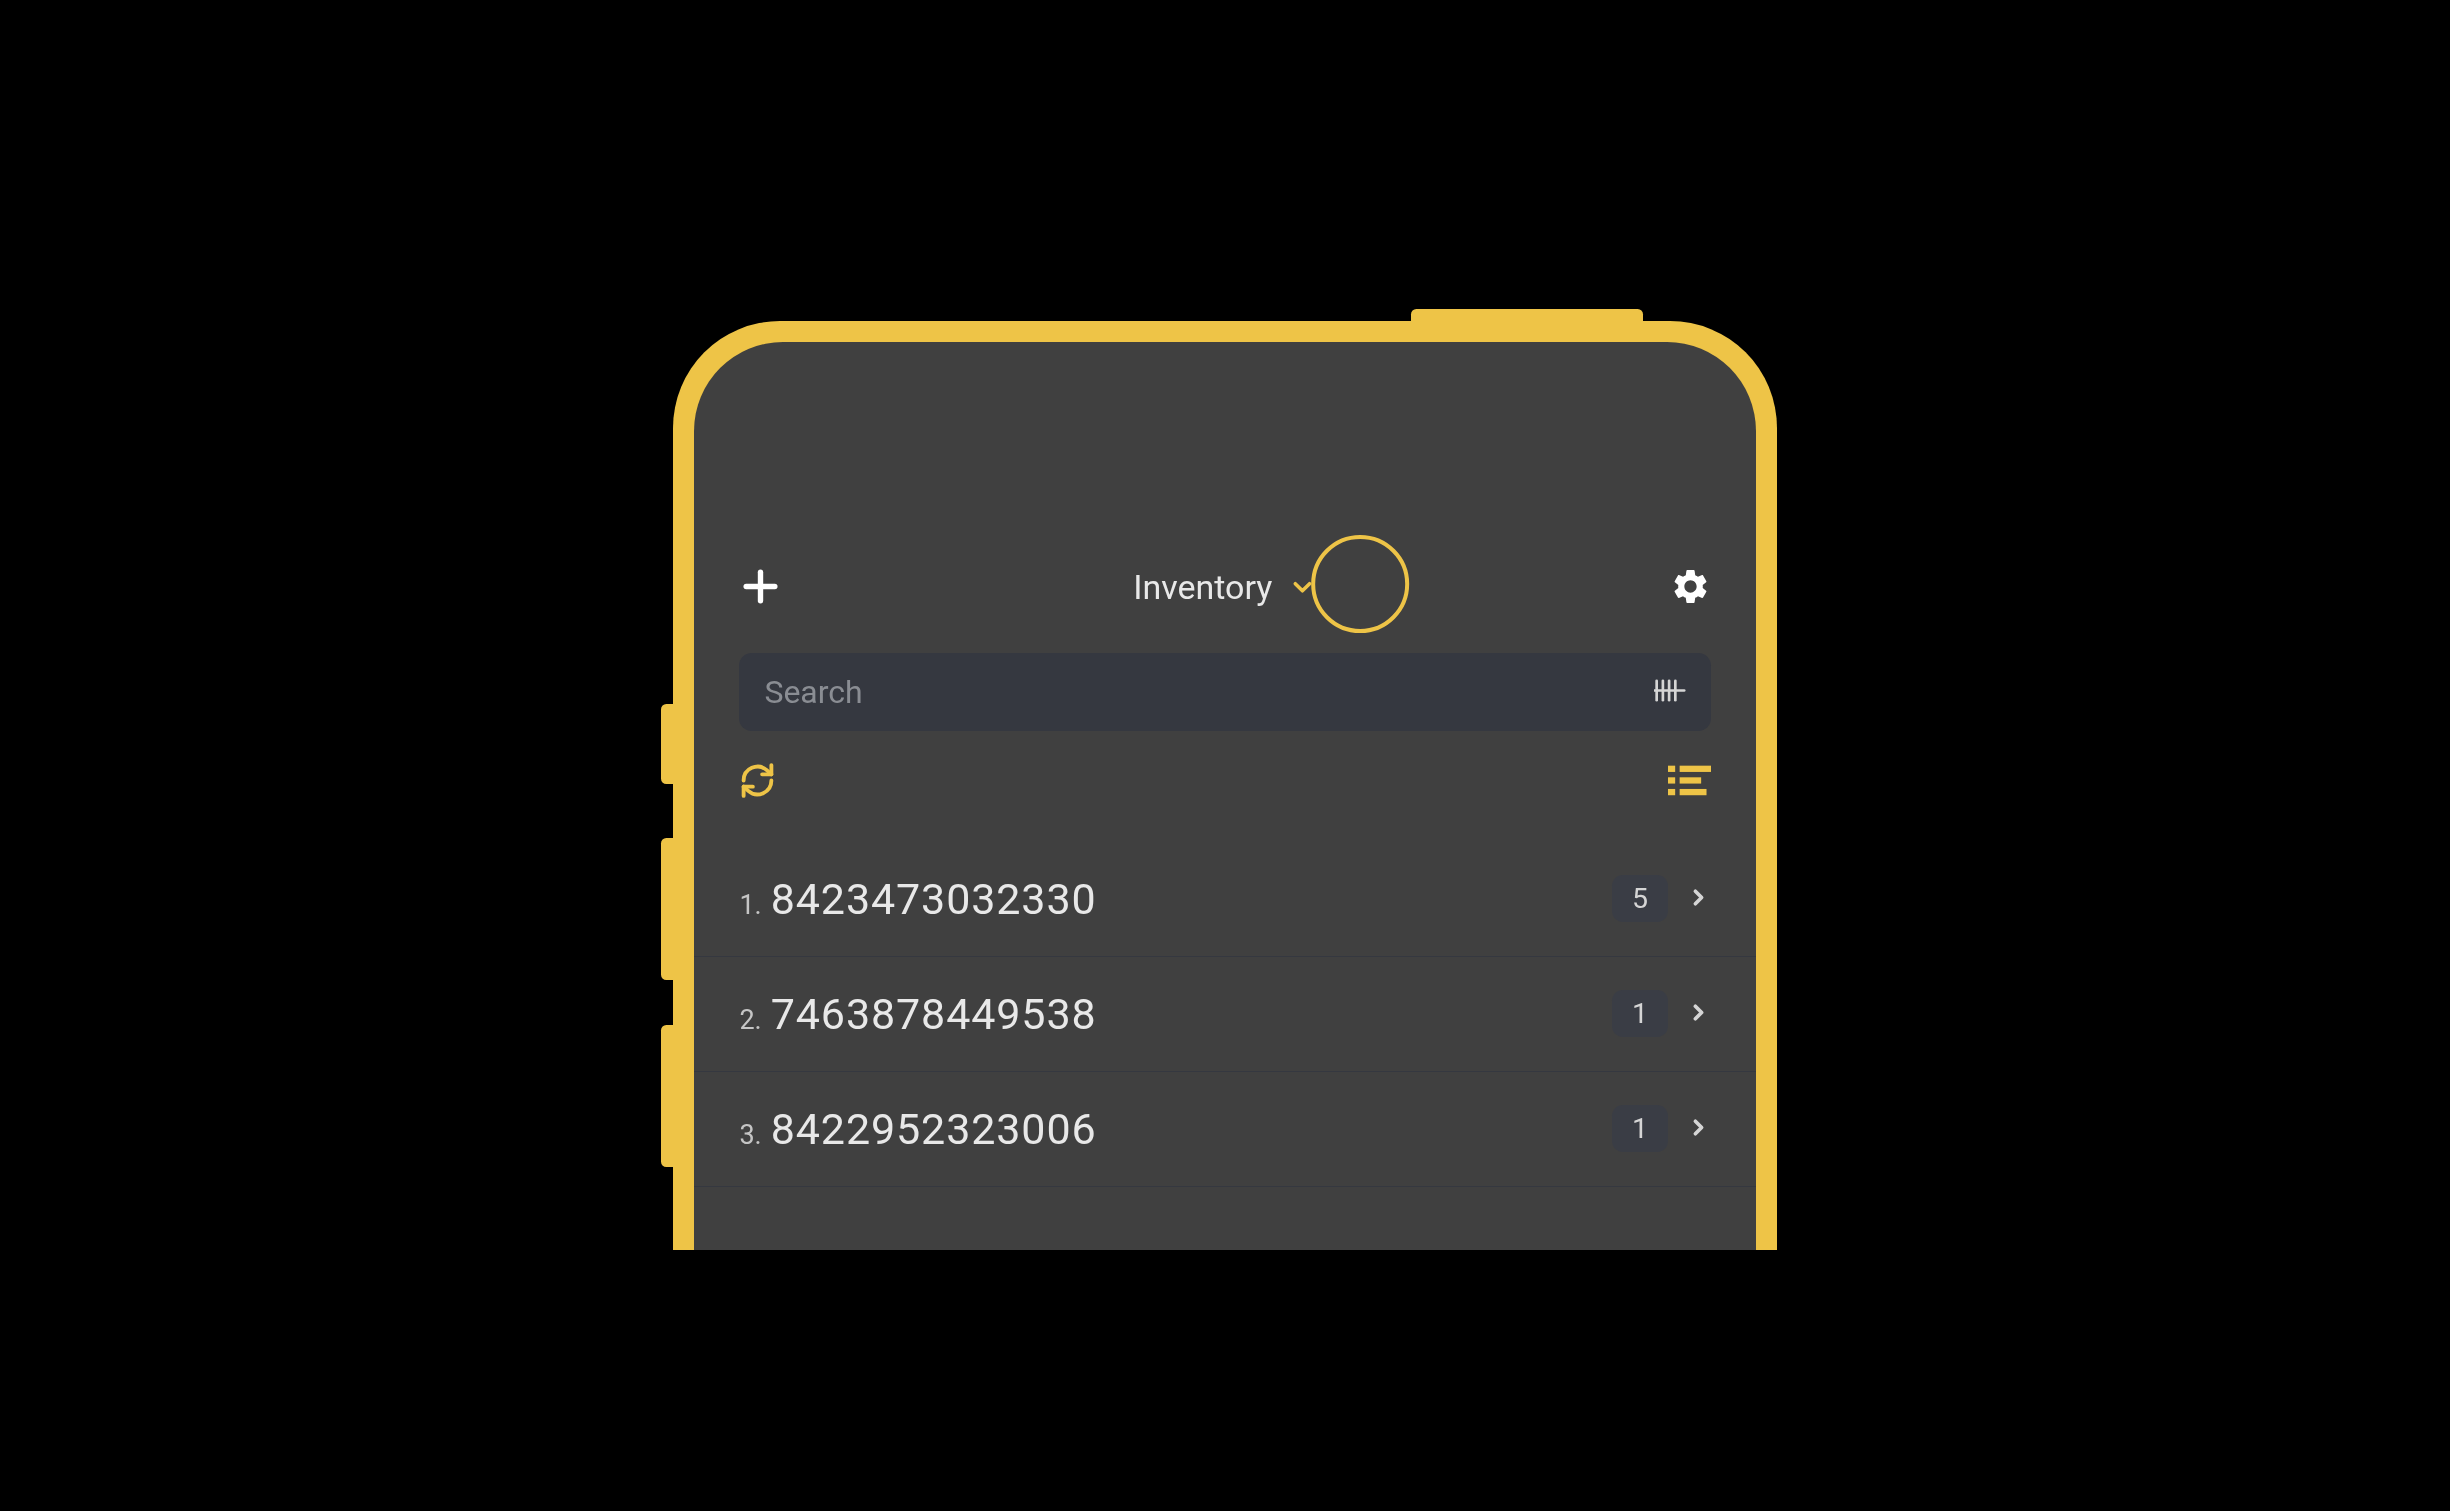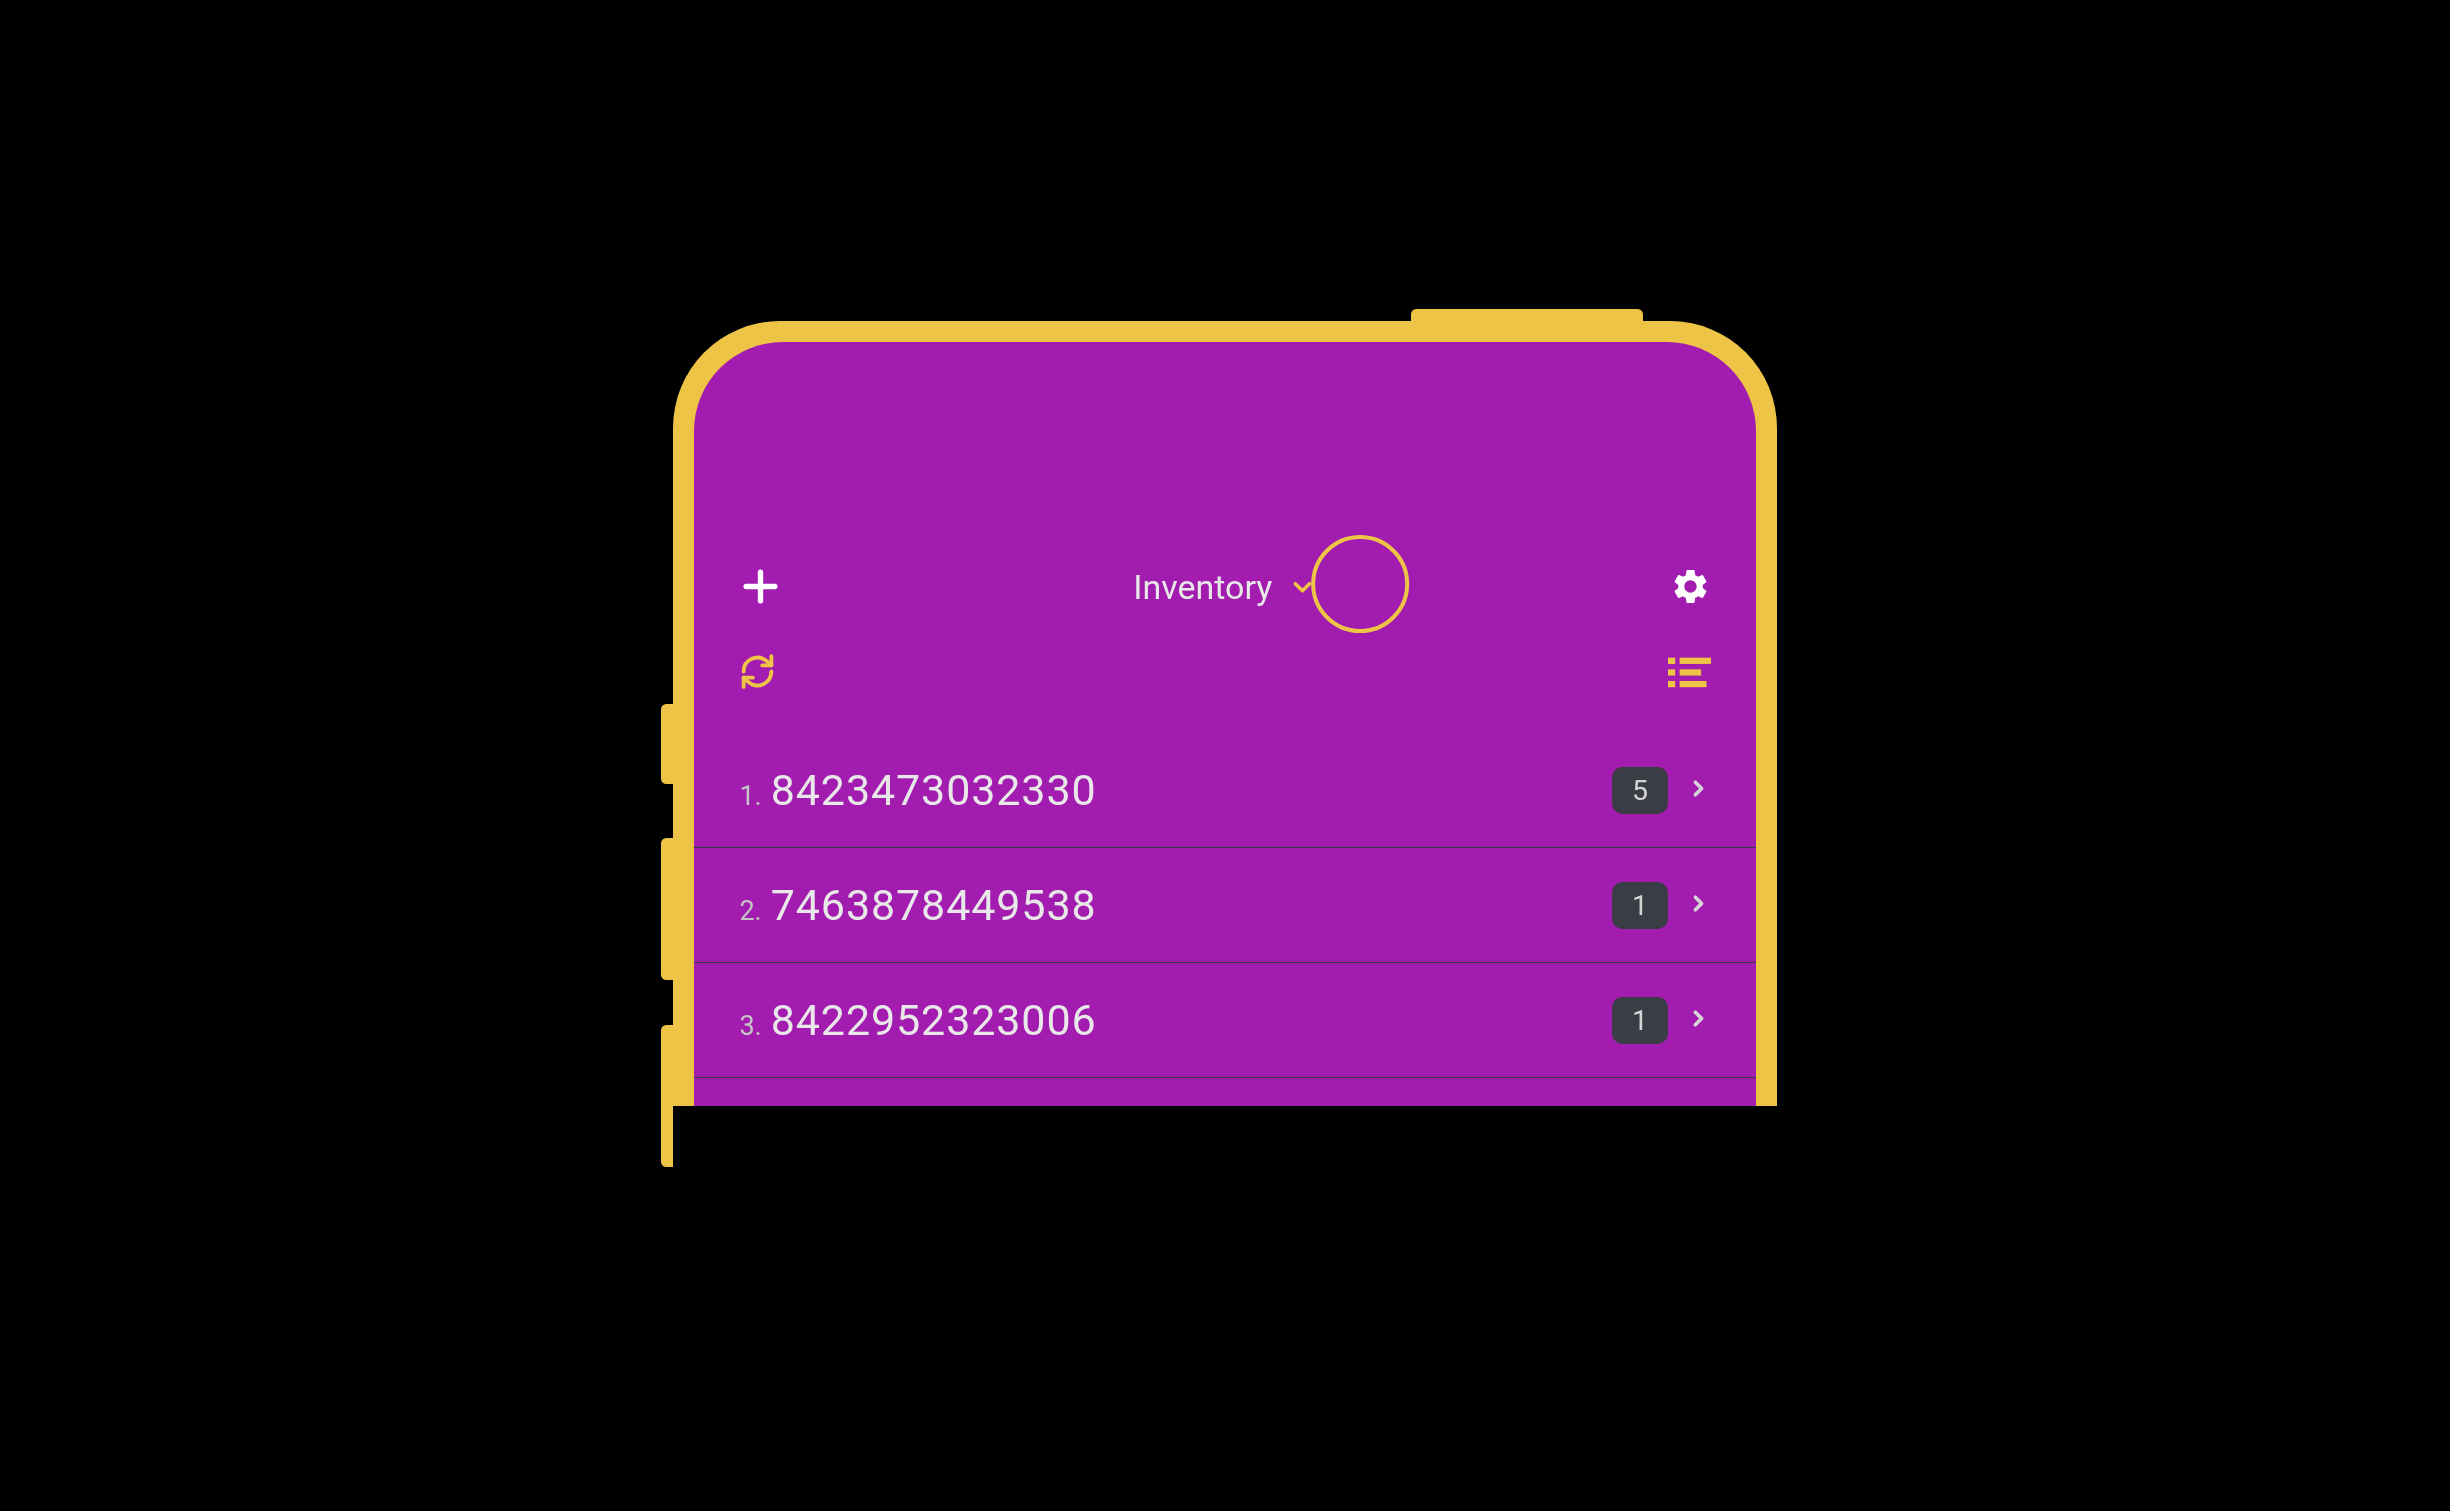--- a/index.html
+++ b/index.html
@@ -66,23 +66,23 @@
       position: absolute;
       left: -11.6px;
       top: 704px;
       width: 11.6px;
       height: 142px;
       background: #eec447;
       border-radius: 5.3px 0 0 5.3px;
     }
     
     .phone-screen {
-      background: #a21caf;
+      background: #404040;
       border-radius: 89px 89px 0 0;
-      height: 764px;
+      height: 908px;
       overflow: hidden;
       position: relative;
     }
     
     .app-content {
       padding: 223px 45px 0 45px;
     }
     
     .header {
       display: flex;
@@ -291,20 +291,32 @@
 
           <div class="header-right">
             <div class="gear-icon">
               <svg width="41" height="41" viewBox="0 0 24 24" fill="currentColor">
                 <path d="M19.14,12.94c0.04-0.3,0.06-0.61,0.06-0.94c0-0.32-0.02-0.64-0.07-0.94l2.03-1.58c0.18-0.14,0.23-0.41,0.12-0.61 l-1.92-3.32c-0.12-0.22-0.37-0.29-0.59-0.22l-2.39,0.96c-0.5-0.38-1.03-0.7-1.62-0.94L14.4,2.81c-0.04-0.24-0.24-0.41-0.48-0.41 h-3.84c-0.24,0-0.43,0.17-0.47,0.41L9.25,5.35C8.66,5.59,8.12,5.92,7.63,6.29L5.24,5.33c-0.22-0.08-0.47,0-0.59,0.22L2.74,8.87 C2.62,9.08,2.66,9.34,2.86,9.48l2.03,1.58C4.84,11.36,4.8,11.69,4.8,12s0.02,0.64,0.07,0.94l-2.03,1.58 c-0.18,0.14-0.23,0.41-0.12,0.61l1.92,3.32c0.12,0.22,0.37,0.29,0.59,0.22l2.39-0.96c0.5,0.38,1.03,0.7,1.62,0.94l0.36,2.54 c0.05,0.24,0.24,0.41,0.48,0.41h3.84c0.24,0,0.44-0.17,0.47-0.41l0.36-2.54c0.59-0.24,1.13-0.56,1.62-0.94l2.39,0.96 c0.22,0.08,0.47,0,0.59-0.22l1.92-3.32c0.12-0.22,0.07-0.47-0.12-0.61L19.14,12.94z M12,15.6c-1.98,0-3.6-1.62-3.6-3.6 s1.62-3.6,3.6-3.6s3.6,1.62,3.6,3.6S13.98,15.6,12,15.6z"></path>
               </svg>
             </div>
           </div>
         </div>
 
+        <div class="search-bar">
+          <span class="search-placeholder">Search</span>
+          <span class="tally-icon">
+            <svg width="32" height="27" viewBox="0 0 36 26" fill="none" stroke="currentColor" stroke-width="3" stroke-linecap="round">
+              <line x1="3" y1="2" x2="3" y2="24"></line>
+              <line x1="10" y1="2" x2="10" y2="24"></line>
+              <line x1="17" y1="2" x2="17" y2="24"></line>
+              <line x1="24" y1="2" x2="24" y2="24"></line>
+              <line x1="0" y1="13" x2="34" y2="13"></line>
+            </svg>
+          </span>
+        </div>
 
         <div class="toolbar">
           <div class="sync-icon">
             <svg width="37" height="37" viewBox="0 0 24 24" fill="none" stroke="currentColor" stroke-width="2.5" stroke-linecap="round" stroke-linejoin="round">
               <path d="M21 2v6h-6"></path>
               <path d="M3 12a9 9 0 0 1 15-6.7L21 8"></path>
               <path d="M3 22v-6h6"></path>
               <path d="M21 12a9 9 0 0 1-15 6.7L3 16"></path>
             </svg>
           </div>

